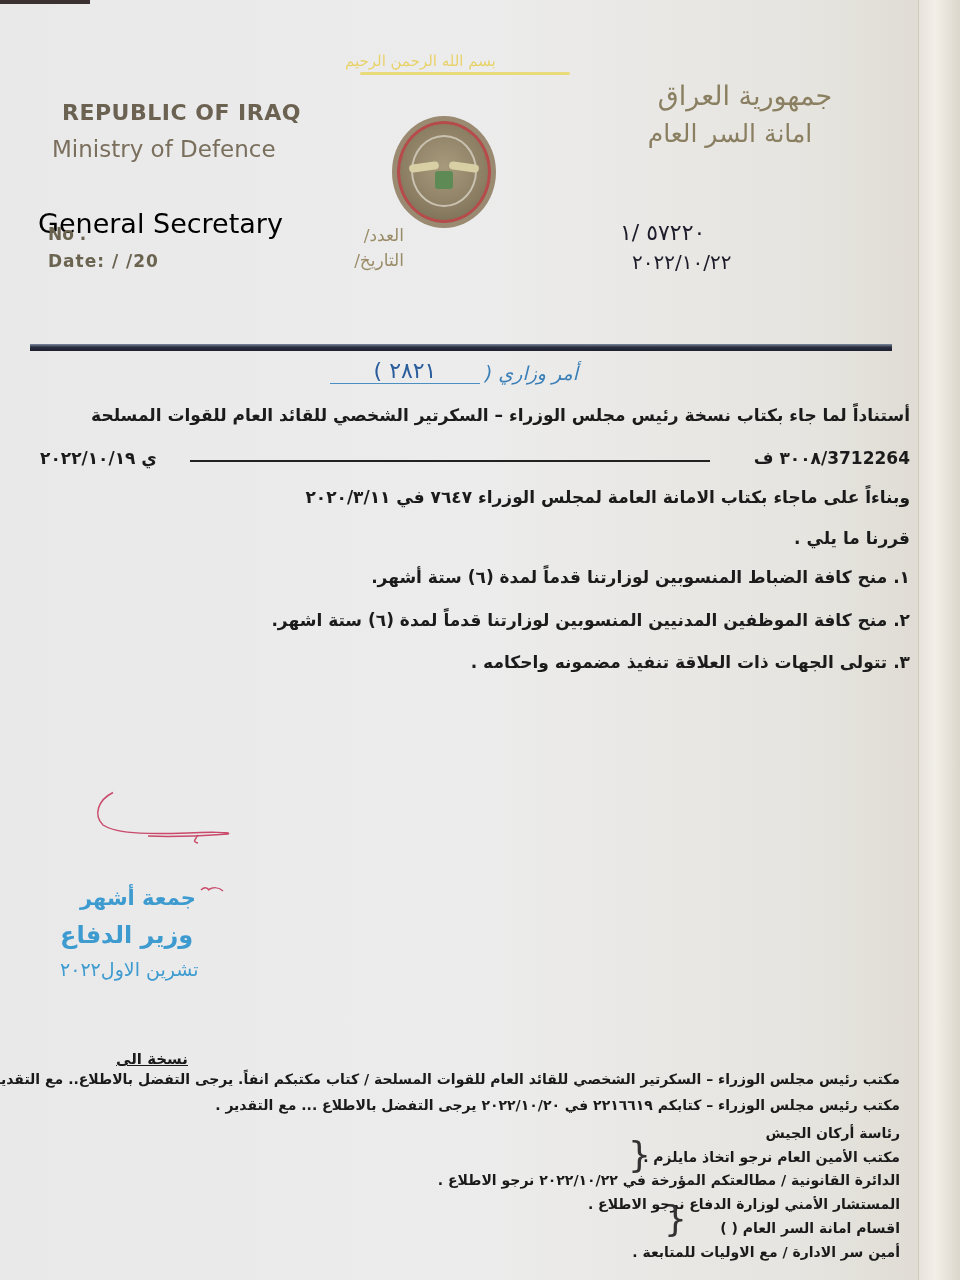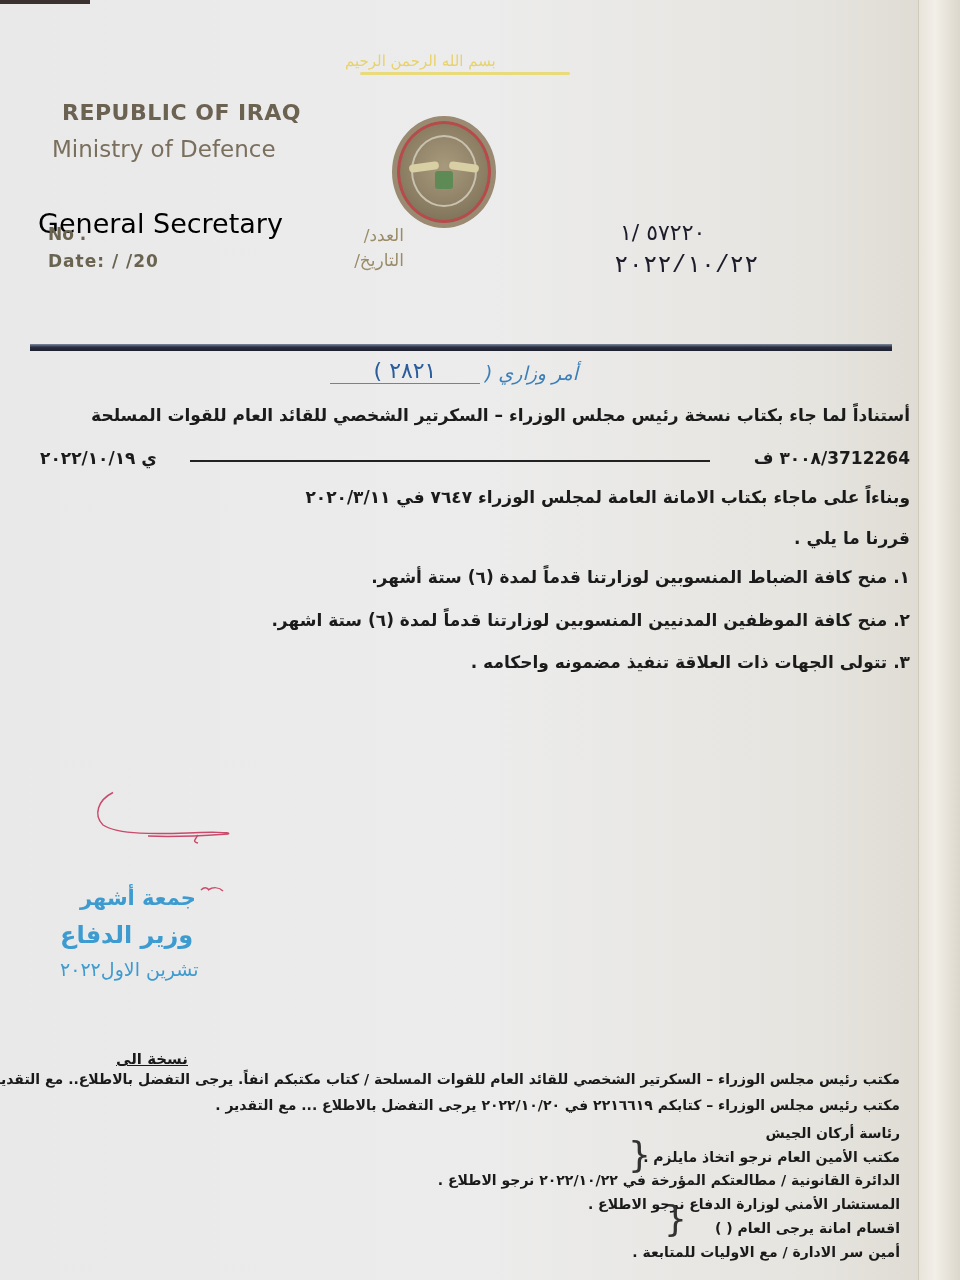--- a/index.html
+++ b/index.html
@@ -50,21 +50,21 @@
     .ar-header .l1 { font-size: 27px; line-height: 36px; }
     .ar-header .l2 { font-size: 27px; line-height: 40px; margin-right: 26px; }
     .ar-header .l3 { font-size: 25px; line-height: 40px; margin-right: 30px; }
 
     .ar-no-label, .ar-date-label {
       position: absolute; right: 558px; direction: rtl; color: #9a8c68; font-family: "DejaVu Serif", serif; font-size: 17px;
     }
     .ar-no-label { right: 556px; top: 225px; }
     .ar-date-label { right: 556px; top: 250px; }
     .hand-no { position: absolute; left: 620px; top: 220px; font-size: 22px; color: #1c1c2a; letter-spacing: 5px; direction: ltr; }
-    .hand-date { position: absolute; left: 614px; top: 250px; font-size: 24px; color: #1c1c2a; letter-spacing: 3px; direction: ltr; font-family: Liberation Mono, monospace; }
+    .hand-date { position: absolute; left: 632px; top: 250px; font-size: 20px; color: #1c1c2a; letter-spacing: 3px; direction: ltr; }
 
     .rule { position: absolute; left: 30px; top: 344px; width: 862px; height: 7px; background: linear-gradient(180deg, #7d8aa0 0%, #2a2f3e 45%, #1c2030 100%); }
 
     .order-title {
       position: absolute; right: 382px; top: 362px; direction: rtl; font-size: 19px; color: #3a7fb8;
       font-family: "DejaVu Sans", sans-serif; font-style: italic;
     }
     .order-number {
       position: absolute; left: 330px; top: 358px; width: 150px; direction: rtl; font-size: 22px; color: #2a5d9c;
       border-bottom: 1.5px solid #4a8fc4; text-align: center;
@@ -121,20 +121,22 @@
 <div class="basmala-line"></div>
 
 <div class="emblem">
   <div class="emblem-inner"></div>
   <div class="emblem-wing-l"></div>
   <div class="emblem-wing-r"></div>
   <div class="emblem-green"></div>
 </div>
 
 <div class="ar-header">
+  <div class="l1">جمهورية العراق</div>
+  <div class="l3">امانة السر العام</div>
 </div>
 <div class="ar-no-label">العدد/</div>
 <div class="ar-date-label">التاريخ/</div>
 <div class="hand-no">٥٧٢٢٠    /١</div>
 <div class="hand-date">٢٠٢٢/١٠/٢٢</div>
 
 <div class="rule"></div>
 
 <div class="order-title">أمر وزاري (</div>
 <div class="order-number">٢٨٢١   )</div>
@@ -162,16 +164,16 @@
 <div class="sig-title">وزير الدفاع</div>
 <div class="sig-date">تشرين الاول٢٠٢٢</div>
 
 <div class="cc-heading">نسخة الى</div>
 <div class="cc-line cc1">مكتب رئيس مجلس الوزراء – السكرتير الشخصي للقائد العام للقوات المسلحة / كتاب مكتبكم انفاً. يرجى التفضل بالاطلاع.. مع التقدير</div>
 <div class="cc-line cc2">مكتب رئيس مجلس الوزراء – كتابكم ٢٢١٦٦١٩ في ٢٠٢٢/١٠/٢٠ يرجى التفضل بالاطلاع ... مع التقدير .</div>
 <div class="cc-line cc3">رئاسة أركان الجيش</div>
 <div class="cc-line cc4">مكتب الأمين العام         نرجو اتخاذ مايلزم .</div>
 <div class="cc-line cc5">الدائرة القانونية / مطالعتكم المؤرخة في ٢٠٢٢/١٠/٢٢ نرجو الاطلاع .</div>
 <div class="cc-line cc6">المستشار الأمني لوزارة الدفاع        نرجو الاطلاع .</div>
-<div class="cc-line cc7">اقسام امانة يرجى العام (    )</div>
+<div class="cc-line cc7">اقسام امانة السر العام (    )</div>
 <div class="cc-line cc8">أمين سر الادارة / مع الاوليات للمتابعة .</div>
 <div class="brace brace1">}</div>
 <div class="brace brace2">}</div>
 
 </body></html>

